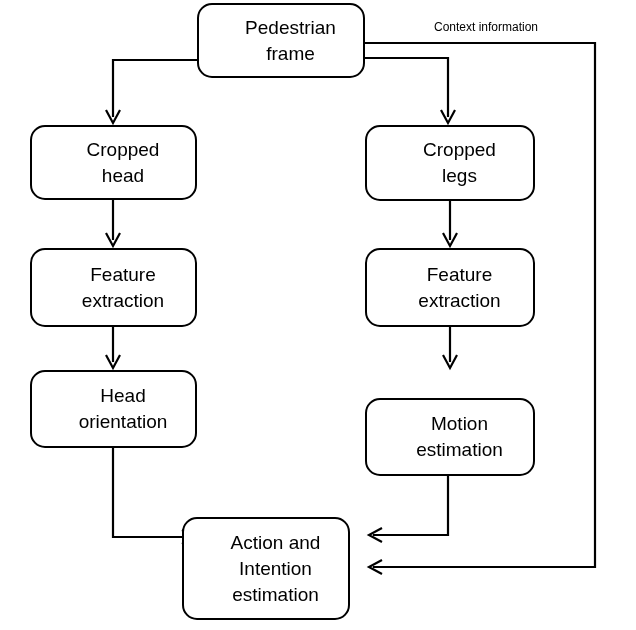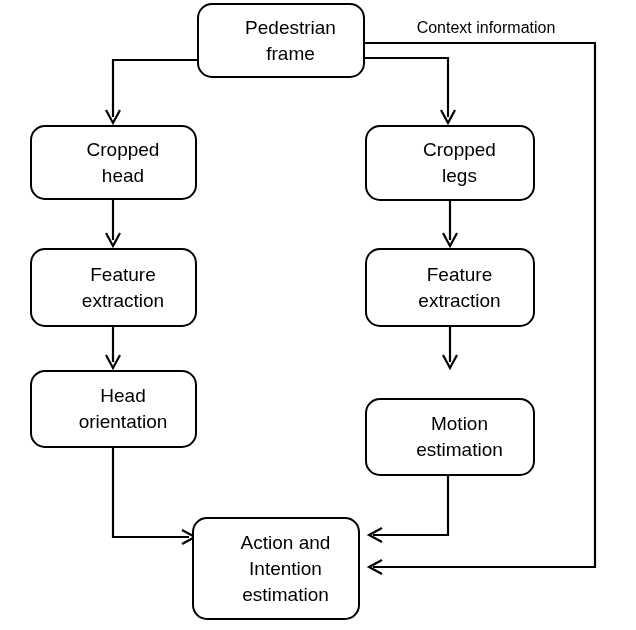--- a/index.html
+++ b/index.html
@@ -45,28 +45,28 @@
     line-height: 26px;
     padding-left: 19px;
   }
   .n-pedestrian-frame { left: 197px; top: 3px;   width: 168px; height: 75px; }
   .n-cropped-head     { left: 30px;  top: 125px; width: 167px; height: 75px; }
   .n-cropped-legs     { left: 365px; top: 125px; width: 170px; height: 76px; }
   .n-feature-head     { left: 30px;  top: 248px; width: 167px; height: 79px; }
   .n-feature-legs     { left: 365px; top: 248px; width: 170px; height: 79px; }
   .n-head-orientation { left: 30px;  top: 370px; width: 167px; height: 78px; }
   .n-motion-estimation{ left: 365px; top: 370px; width: 170px; height: 78px; margin-top: 28px; }
-  .n-action-intention { left: 192px; top: 517px; width: 168px; height: 103px; }
+  .n-action-intention { left: 182px; top: 517px; width: 168px; height: 103px; }
   .edge-label {
     position: absolute;
     left: 376px;
     top: 15px;
     width: 220px;
     text-align: center;
-    font-size: 16px;
+    font-size: 12px;
     line-height: 25px;
     white-space: nowrap;
   }
 </style>
 </head>
 <body>
 
 <div class="canvas">
 
   <svg class="edges" viewBox="0 0 636 630" aria-hidden="true">

